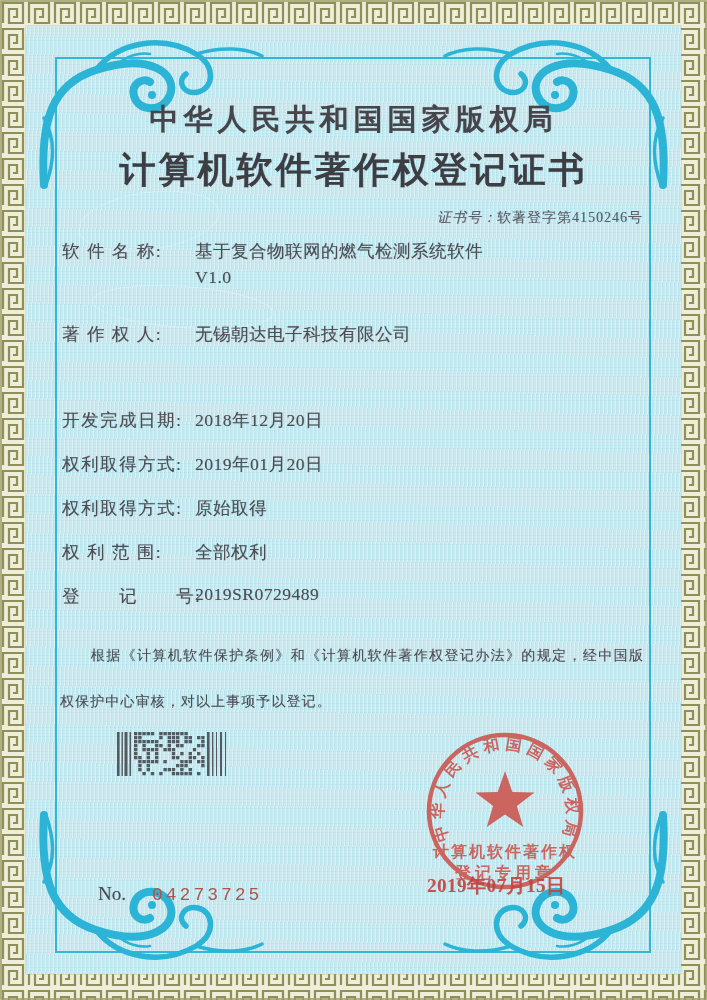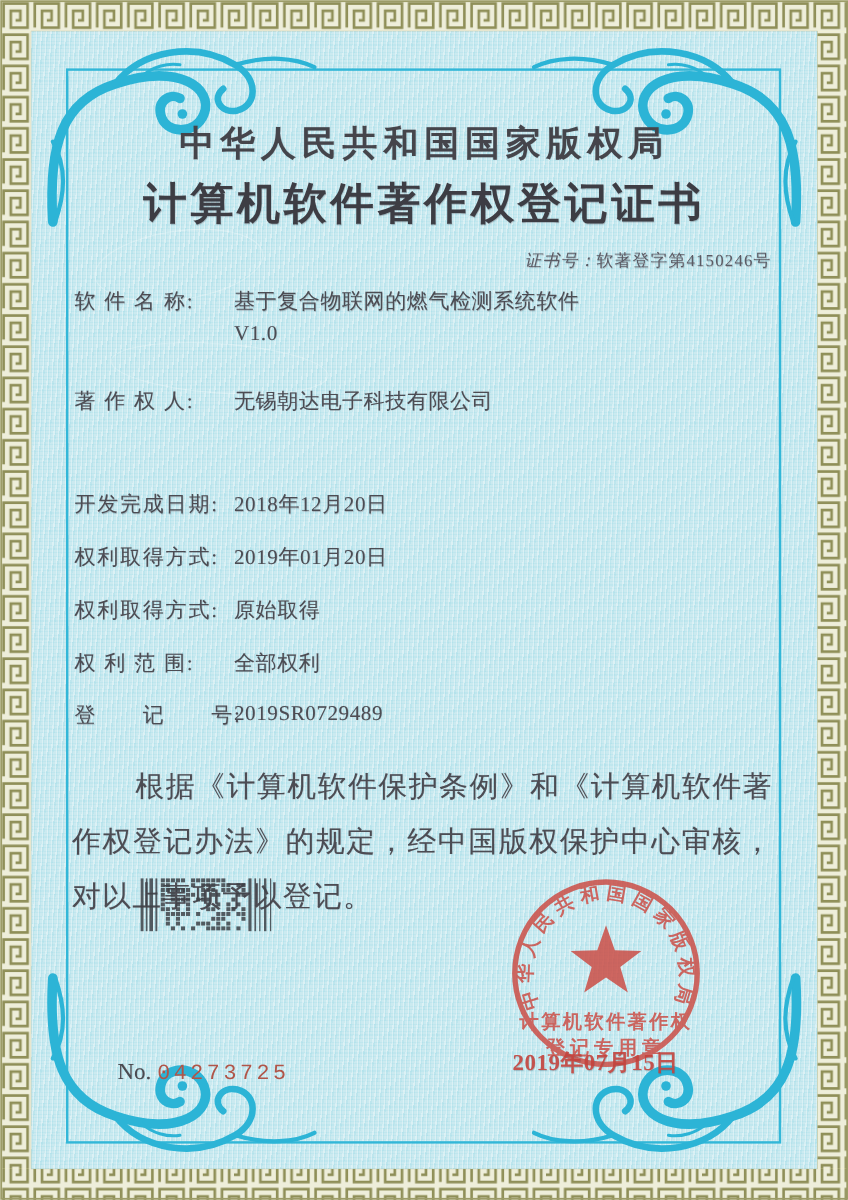--- a/index.html
+++ b/index.html
@@ -26,29 +26,29 @@
   }
   .certno{position:absolute;top:209px;left:437px;font-size:14px;color:#5b5b64;letter-spacing:1px;}
   .certno .lab{font-style:italic;}
   .row{position:absolute;left:0;width:707px;height:0;}
   .f0{top:239px}.f1{top:322px}.f2{top:408px}.f3{top:452px}.f4{top:496px}.f5{top:540px}.f6{top:584px}
   .flabel{position:absolute;left:62px;font-size:17.5px;letter-spacing:1.5px;color:#4c4c53;white-space:pre;text-align:right;}
   .fvalue{position:absolute;left:195px;font-size:17.5px;letter-spacing:0.5px;color:#4c4c53;white-space:pre;}
   .v2{top:28px;}
   .statement{
     position:absolute;top:633px;left:60px;width:584px;
-    font-size:24px;line-height:46px;letter-spacing:1.1px;color:#4c4c53;
+    font-size:14px;line-height:46px;letter-spacing:1.1px;color:#4c4c53;
     text-indent:2.2em;text-align:justify;
   }
   .sealdate{
     position:absolute;top:873px;left:427px;font-size:19px;font-weight:600;
     color:#c4423c;letter-spacing:0.5px;opacity:.9;
   }
   .serial{position:absolute;top:883px;left:98px;font-size:19px;}
-  .serial .pfx{color:#4a4a50;margin-right:5px;}
+  .serial .pfx{color:#4a4a50;margin-right:26px;}
   .serial .num{color:#b05548;letter-spacing:3px;font-family:Liberation Mono, monospace;font-size:18px;}
   .svg-abs{position:absolute;}
   .wm{position:absolute;border:1px solid rgba(255,255,255,.55);border-radius:50%;opacity:.5;}
   .wm1{left:78px;top:192px;width:140px;height:56px;transform:rotate(-8deg);}
   .wm2{left:92px;top:286px;width:180px;height:40px;transform:rotate(4deg);}
 </style>
 </head>
 <body>
 
 <div class="page">

